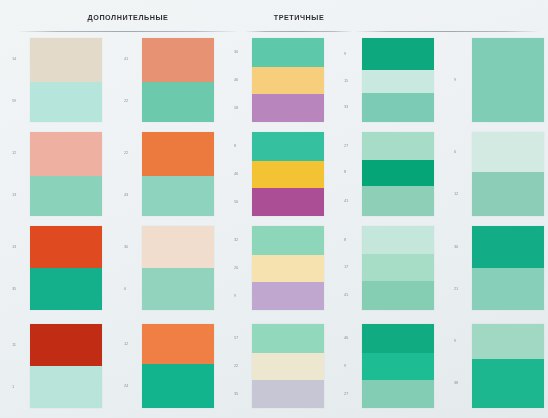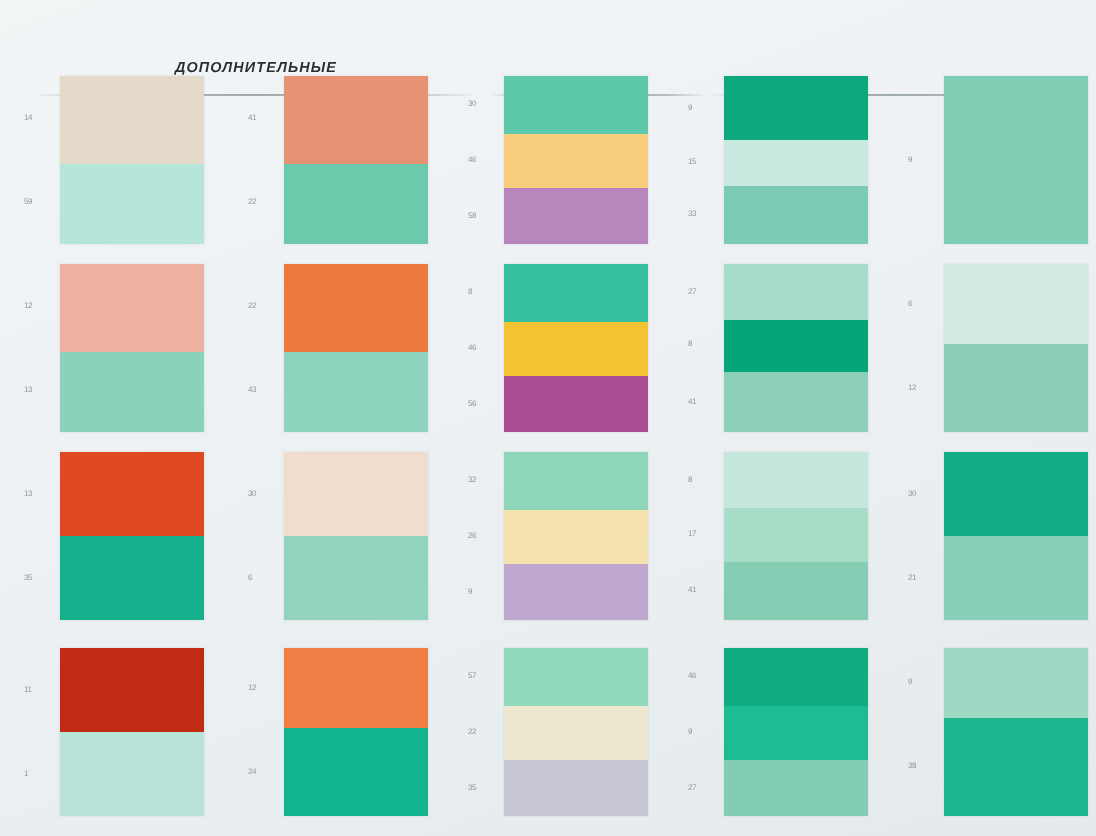--- a/index.html
+++ b/index.html
@@ -25,23 +25,22 @@
   
   #header-band {
     position: absolute;
     left: 0;
     top: 0;
     width: 548px;
     height: 34px;
   }
   .section-header {
     position: absolute;
-    top: 16px;
+    top: 0;
     height: 34px;
-    font-style: italic;
   }
   .section-title {
     position: absolute;
     left: 0;
     top: 13px;
     width: 100%;
     text-align: center;
     font-size: 7.2px;
     font-weight: bold;
     letter-spacing: 0.55px;
@@ -112,20 +111,21 @@
 <body>
 
 <div id="sheet">
 
   <div id="header-band">
       <div class="section-header" style="left: 14px; width: 228px;">
         <div class="section-title">ДОПОЛНИТЕЛЬНЫЕ</div>
         <div class="section-rule"></div>
       </div>
       <div class="section-header" style="left: 244px; width: 110px;">
+        <div class="section-title">ТРЕТИЧНЫЕ</div>
         <div class="section-rule"></div>
       </div>
       <div class="section-header" style="left: 352px; width: 190px;">
         <div class="section-rule"></div>
       </div>
     </div>
 
   <div id="grid">
       <div class="swatch-cell" style="left: 0px; top: 4px; width: 106px; height: 84px;">
         <div class="swatch">

